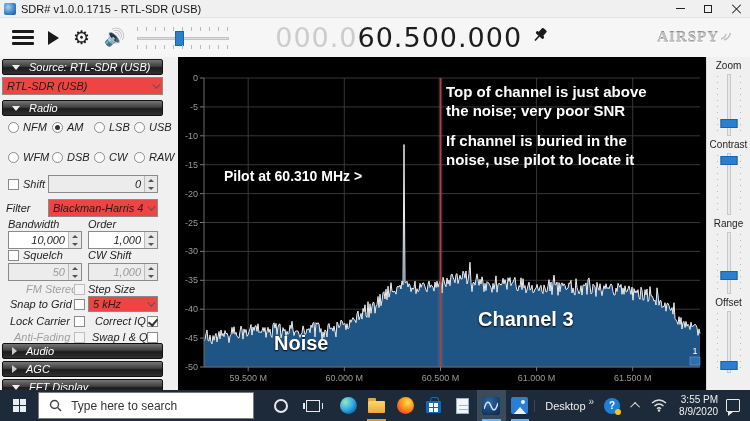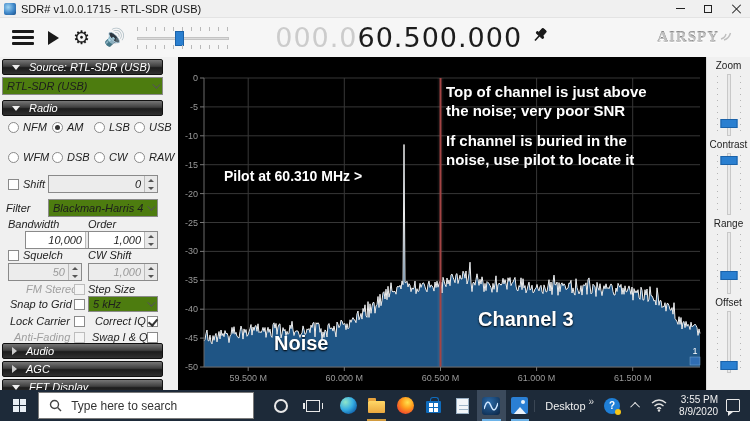--- a/index.html
+++ b/index.html
@@ -48,21 +48,21 @@
   .sb-arrow { position:absolute; left:3px; width:0; height:0; }
   .sb-arrow.up { top:5px; border-left:4px solid transparent; border-right:4px solid transparent; border-bottom:5px solid #8a8a8a; }
   .sb-arrow.down { bottom:5px; border-left:4px solid transparent; border-right:4px solid transparent; border-top:5px solid #8a8a8a; }
   .sb-row { position:absolute; left:0; width:165px; height:18px; display:flex; align-items:center; }
   .ghead { position:absolute; left:2px; width:161px; height:16px; border-radius:2px; color:#fff;
            display:flex; align-items:center; gap:9px; padding-left:9px; font-size:11px;
            background:linear-gradient(180deg,#767676 0%,#3f3f3f 45%,#1c1c1c 55%,#303030 100%);
            border:1px solid #111; }
   .tri-down { width:0; height:0; border-left:4px solid transparent; border-right:4px solid transparent; border-top:5px solid #eee; }
   .tri-right { width:0; height:0; border-top:4px solid transparent; border-bottom:4px solid transparent; border-left:5px solid #ccc; }
-  .dd { display:flex; align-items:center; background:#4d7c0f; border:1px solid #8a8a8a; height:18px; padding:0 4px; justify-content:space-between; }
+  .dd { display:flex; align-items:center; background:#ef4444; border:1px solid #8a8a8a; height:18px; padding:0 4px; justify-content:space-between; }
   .dd .chev { width:6px; height:6px; border-right:1px solid #555; border-bottom:1px solid #555; transform:rotate(45deg) translateY(-2px); }
   .radio { width:11px; height:11px; border-radius:50%; border:1px solid #8a8a8a; background:#fff; display:inline-block; position:relative; margin-right:4px; flex:none;}
   .radio.sel::after { content:""; position:absolute; left:2px; top:2px; width:5px; height:5px; border-radius:50%; background:#333; }
   .cb { width:11px; height:11px; border:1px solid #8a8a8a; background:#fff; display:inline-block; position:relative; flex:none;}
   .cb.checked::after { content:""; position:absolute; left:2px; top:0px; width:4px; height:7px;
        border-right:2px solid #333; border-bottom:2px solid #333; transform:rotate(40deg); }
   .cb.disabled { border-color:#bdbdbd; background:#f4f4f4; }
   .modes-grid { position:absolute; left:8px; width:160px; display:grid; grid-template-columns:44px 42px 40px 1fr; }
   .mode { display:flex; align-items:center; font-size:11px; }
   .spin { display:flex; border:1px solid #8a8a8a; background:#fff; height:18px; align-items:stretch; }
@@ -260,21 +260,21 @@
       <div class="dd" style="position:absolute; left:48px; width:110px;">
         <span>Blackman-Harris 4</span>
           <span class="chev"></span>
       </div>
     </div>
 
     <div class="sb-row" style="top:161px; padding-left:8px; height:12px;">
       <span>Bandwidth</span>
       <span style="position:absolute; left:88px;">Order</span>
     </div>
-    <div class="sb-row" style="top:174px; padding-left:25px;">
+    <div class="sb-row" style="top:174px; padding-left:8px;">
       <div class="spin" style="width:74px">
         <span class="val">10,000</span>
         <span class="btns">
             <i class="up"></i>
             <i class="dn"></i>
           </span>
       </div>
       <div class="spin" style="position:absolute; left:88px; width:70px">
         <span class="val">1,000</span>
         <span class="btns">

